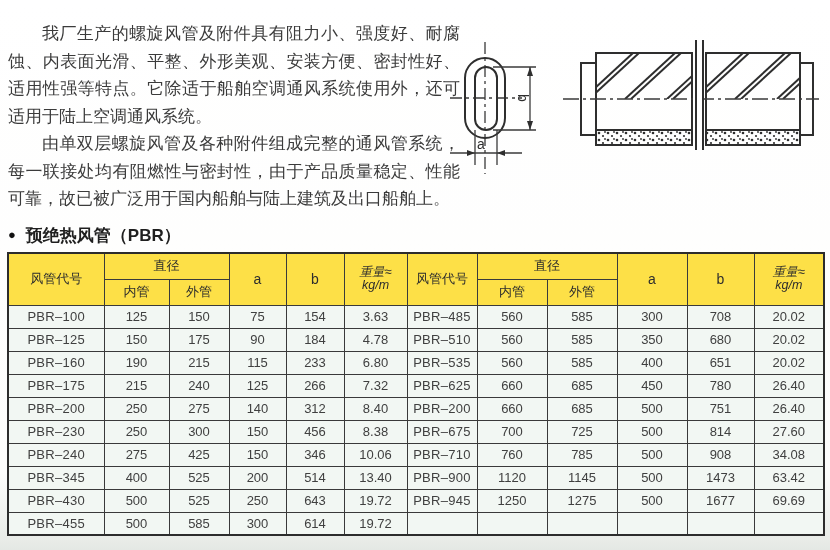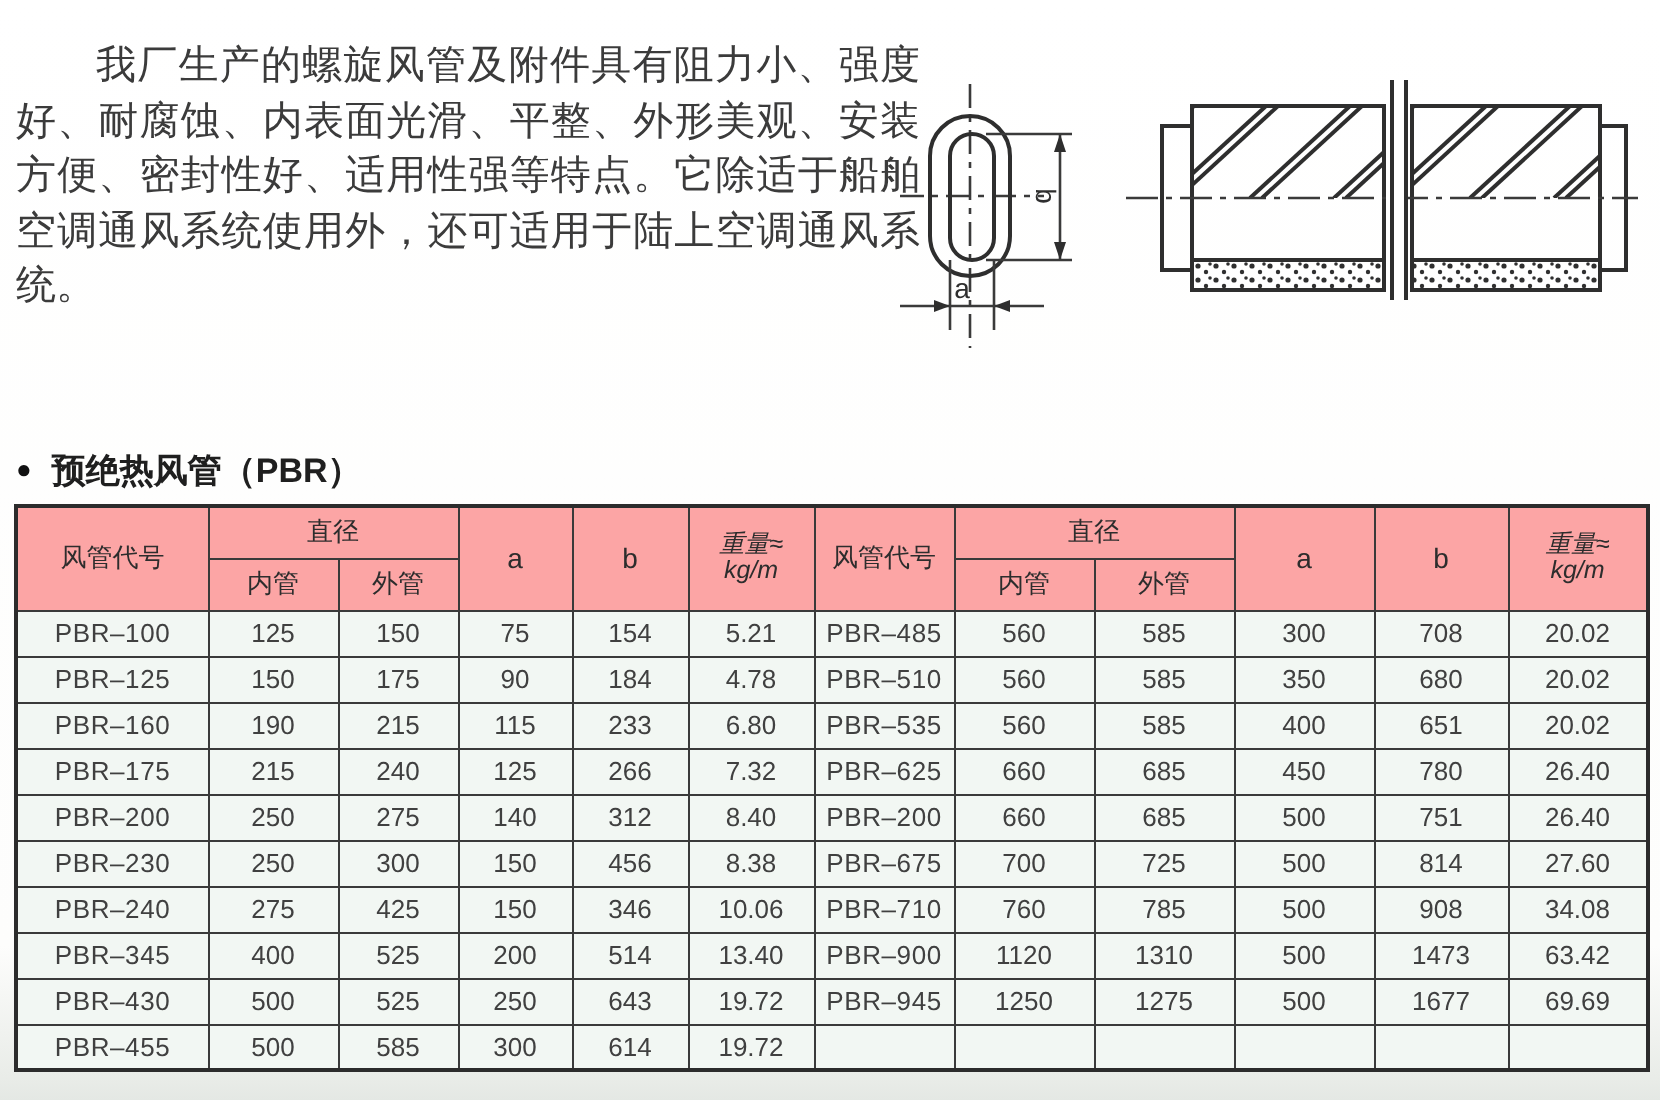--- a/index.html
+++ b/index.html
@@ -1,55 +1,56 @@
 <!DOCTYPE html>
 <html><head>
 <meta charset="utf-8">
 <style>
   html,body{margin:0;padding:0;}
   body{width:830px;height:550px;font-family:"Liberation Sans","DejaVu Sans",sans-serif;}
   .page{position:relative;width:830px;height:550px;overflow:hidden;
         background:linear-gradient(180deg,#ffffff 0%,#fdfdfc 86%,#e9ece8 98%,#e4e8e4 100%);}
 
   
-  .intro{position:absolute;left:8px;top:20px;width:452px;font-size:20px;line-height:27.5px;
+  .intro{position:absolute;left:8px;top:20px;width:452px;font-size:17px;line-height:27.5px;
          text-align:justify;color:#3b3b3b;}
   .intro p{margin:0;text-indent:2em;}
 
   
   .diagram-cross{position:absolute;left:436px;top:16px;}
   .diagram-side{position:absolute;left:561px;top:26px;}
   .dln{stroke:#2e2e2e;stroke-width:2;fill:none;}
   .thin{stroke:#3a3a3a;stroke-width:1.3;fill:none;}
   .dimtxt{font-size:14px;fill:#2e2e2e;font-family:"Liberation Sans",sans-serif;}
 
   
   .section-title{position:absolute;left:8px;top:224px;font-size:17px;font-weight:bold;color:#1f1f1f;}
   .section-title .bullet{font-size:13px;vertical-align:2px;margin-right:10px;color:#111;}
 
   
   table.pbr{position:absolute;left:7px;top:252px;width:816px;border-collapse:collapse;
             table-layout:fixed;background:#f2f7f3;font-size:13px;color:#404040;
             border:2px solid #2c2c2c;}
   table.pbr th,table.pbr td{border:1px solid #3a3a3a;text-align:center;padding:0;
             overflow:hidden;white-space:nowrap;}
-  table.pbr thead th{background:#fca5a5;font-weight:normal;color:#2d2d2d;}
+  table.pbr thead th{background:#fde047;font-weight:normal;color:#2d2d2d;}
   table.pbr thead tr{height:26px;}
   table.pbr tbody tr{height:23px;}
   .wh{line-height:13px;font-size:12.5px;font-style:italic;}
   .latin-hd{font-size:14px;}
   td.code{letter-spacing:0.3px;margin-top:24px;}
 </style>
 </head>
 <body>
 
 <div class="page">
 
   <div class="intro">
     <p>我厂生产的螺旋风管及附件具有阻力小、强度好、耐腐蚀、内表面光滑、平整、外形美观、安装方便、密封性好、适用性强等特点。它除适于船舶空调通风系统使用外，还可适用于陆上空调通风系统。</p>
+    <p>由单双层螺旋风管及各种附件组成完整的通风管系统，每一联接处均有阻燃性与密封性，由于产品质量稳定、性能可靠，故已被广泛用于国内船舶与陆上建筑及出口船舶上。</p>
   </div>
 
   <svg class="diagram-cross" width="134" height="190" viewBox="0 0 134 190">
 
     <line class="thin" x1="14" y1="82" x2="86" y2="82" stroke-dasharray="12 4 3 4"></line>
     <line class="thin" x1="49" y1="26" x2="49" y2="158" stroke-dasharray="12 4 3 4"></line>
 
     <rect class="dln" x="29" y="42" width="40" height="80" rx="20" ry="20"></rect>
     <rect class="dln" x="39" y="51" width="22" height="63" rx="11" ry="11"></rect>
 
@@ -165,21 +166,21 @@
         <th>外管</th>
       </tr>
     </thead>
     <tbody>
         <tr>
           <td class="code">PBR–100</td>
           <td class="num">125</td>
           <td class="num">150</td>
           <td class="num">75</td>
           <td class="num">154</td>
-          <td class="num">5.21</td>
+          <td class="num">3.63</td>
           <td class="code">PBR–485</td>
           <td class="num">560</td>
           <td class="num">585</td>
           <td class="num">300</td>
           <td class="num">708</td>
           <td class="num">20.02</td>
         </tr>
         <tr>
           <td class="code">PBR–125</td>
           <td class="num">150</td>
@@ -266,21 +267,21 @@
         </tr>
         <tr>
           <td class="code">PBR–345</td>
           <td class="num">400</td>
           <td class="num">525</td>
           <td class="num">200</td>
           <td class="num">514</td>
           <td class="num">13.40</td>
           <td class="code">PBR–900</td>
           <td class="num">1120</td>
-          <td class="num">1310</td>
+          <td class="num">1145</td>
           <td class="num">500</td>
           <td class="num">1473</td>
           <td class="num">63.42</td>
         </tr>
         <tr>
           <td class="code">PBR–430</td>
           <td class="num">500</td>
           <td class="num">525</td>
           <td class="num">250</td>
           <td class="num">643</td>

